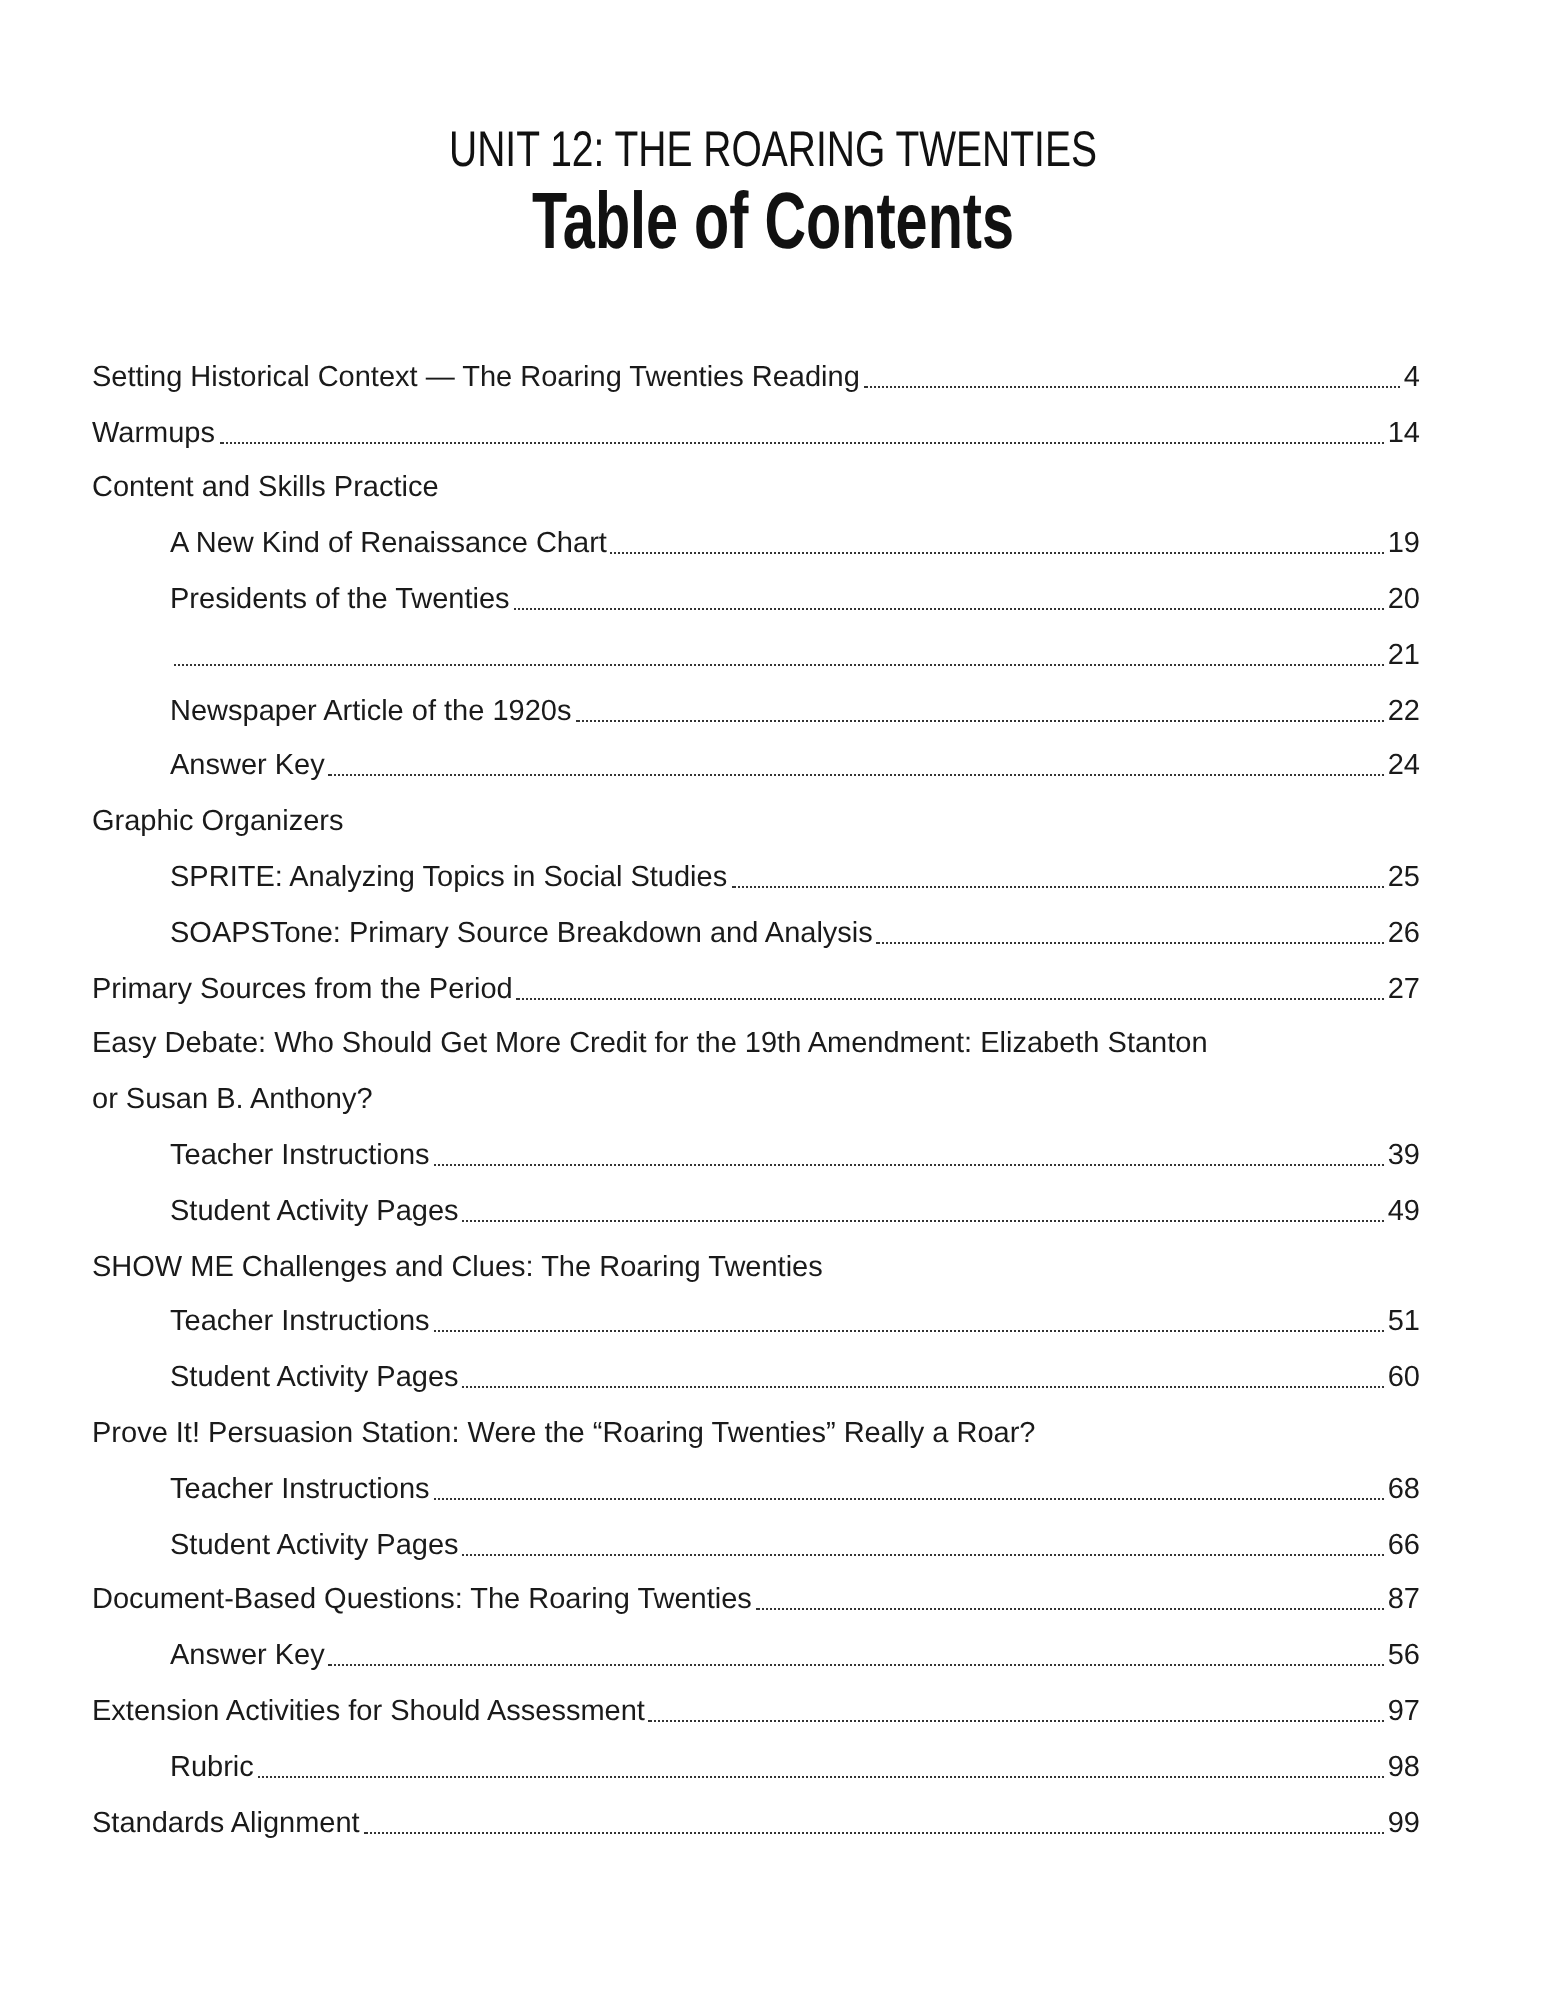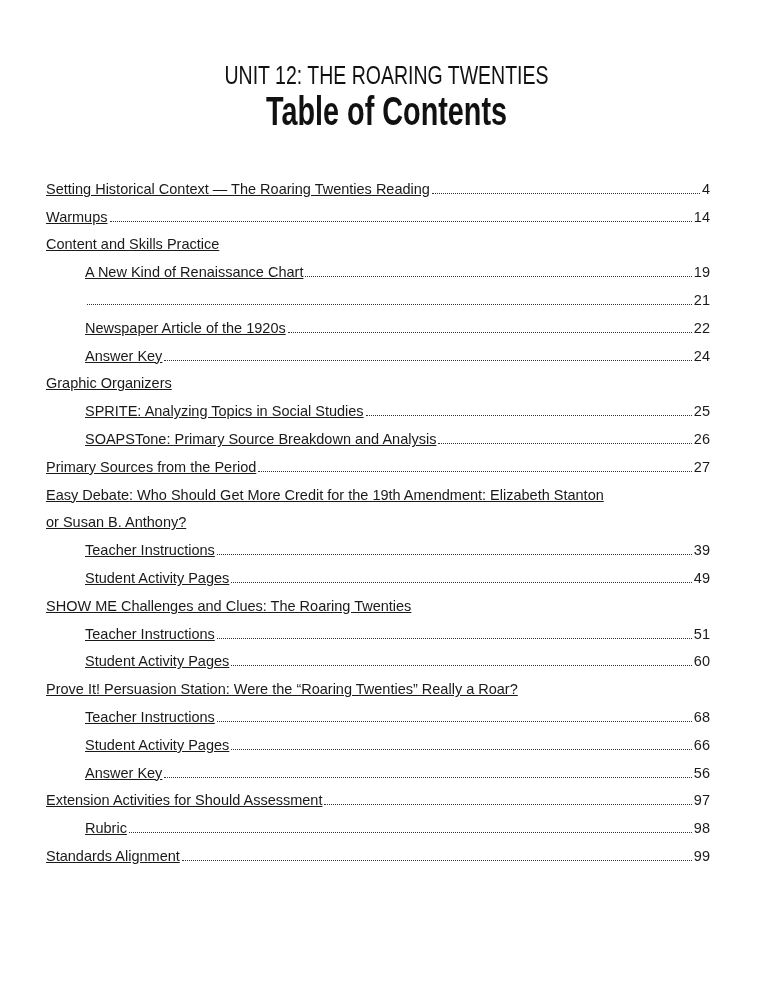--- a/index.html
+++ b/index.html
@@ -20,21 +20,21 @@
       font-weight: bold; font-size: 40px; line-height: 42px;
       transform: scaleX(0.72); transform-origin: center;
       color: #111;
     }
     .toc { position: absolute; top: 175px; left: 46px; width: 664px; }
     .row {
       height: 27.8px; display: flex; align-items: center;
       font-size: 14.5px; white-space: nowrap;
     }
     .row.indent { padding-left: 39px; }
-    .label { flex: 0 0 auto; text-decoration: underline; }
+    .label { flex: 0 0 auto; }
     .leader {
       flex: 1 1 auto; overflow: hidden; margin: 0 2px;
       height: 1px; align-self: flex-end; margin-bottom: 9px;
       border-bottom: 1.5px dotted #333;
     }
     .page { flex: 0 0 auto; text-align: right; }
   </style>
 </head>
 <body>
 
@@ -54,20 +54,25 @@
       <span class="leader"></span>
       <span class="page">14</span>
     </div>
     <div class="row">
       <span class="label">Content and Skills Practice</span>
     </div>
     <div class="row indent">
       <span class="label">A New Kind of Renaissance Chart</span>
       <span class="leader"></span>
       <span class="page">19</span>
+    </div>
+    <div class="row indent">
+      <span class="label">Presidents of the Twenties</span>
+      <span class="leader"></span>
+      <span class="page">20</span>
     </div>
     <div class="row indent">
       <span class="leader"></span>
       <span class="page">21</span>
     </div>
     <div class="row indent">
       <span class="label">Newspaper Article of the 1920s</span>
       <span class="leader"></span>
       <span class="page">22</span>
     </div>
@@ -129,20 +134,25 @@
     <div class="row indent">
       <span class="label">Teacher Instructions</span>
       <span class="leader"></span>
       <span class="page">68</span>
     </div>
     <div class="row indent">
       <span class="label">Student Activity Pages</span>
       <span class="leader"></span>
       <span class="page">66</span>
     </div>
+    <div class="row">
+      <span class="label">Document-Based Questions: The Roaring Twenties</span>
+      <span class="leader"></span>
+      <span class="page">87</span>
+    </div>
     <div class="row indent">
       <span class="label">Answer Key</span>
       <span class="leader"></span>
       <span class="page">56</span>
     </div>
     <div class="row">
       <span class="label">Extension Activities for Should Assessment</span>
       <span class="leader"></span>
       <span class="page">97</span>
     </div>

